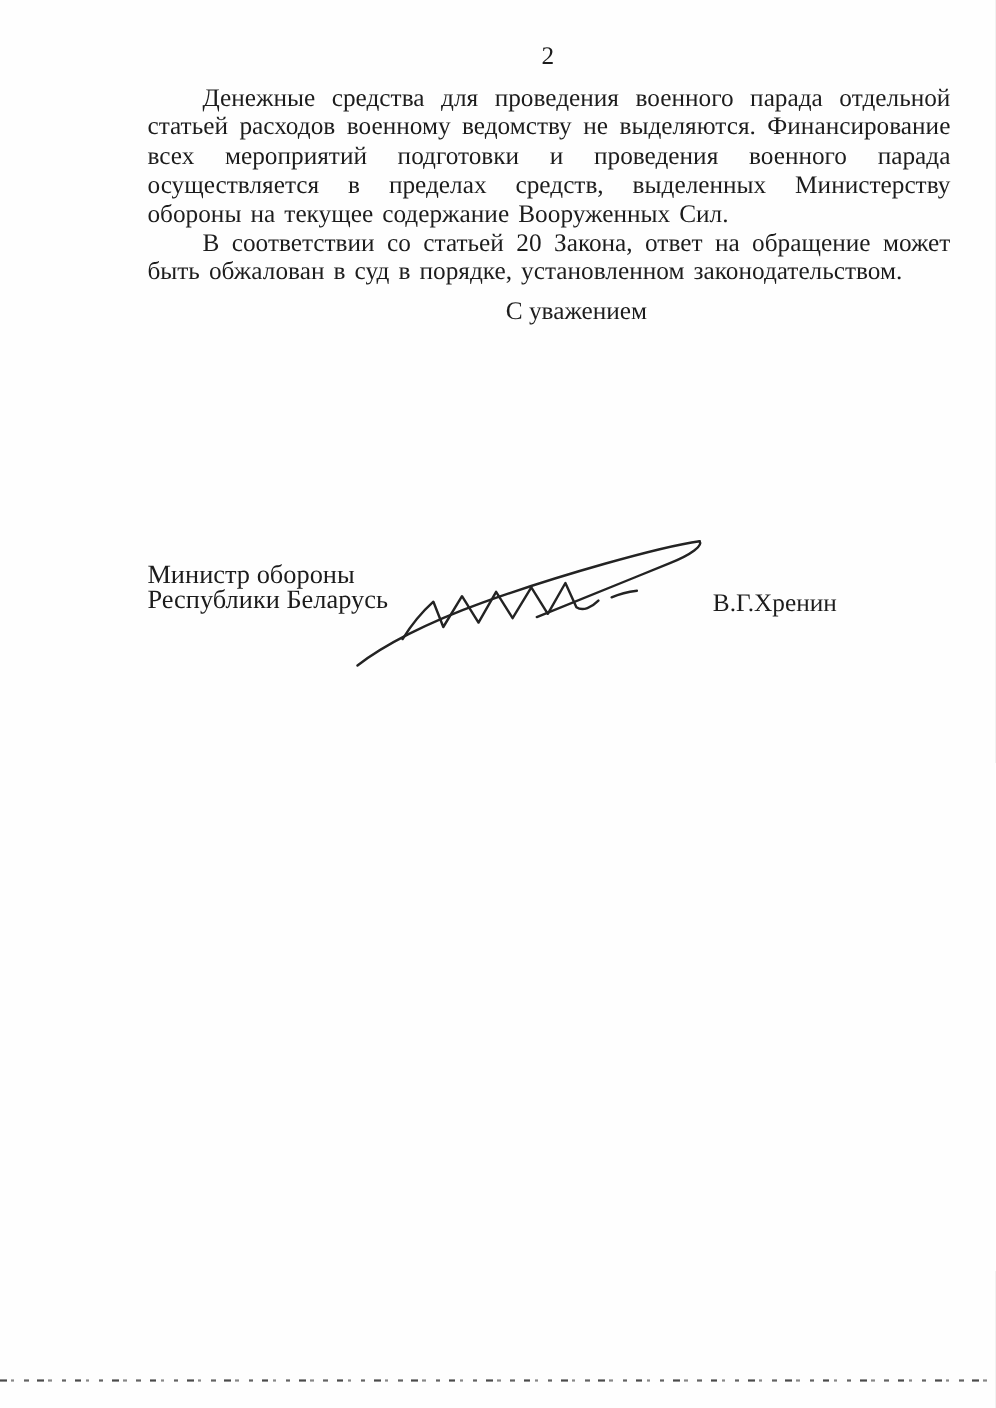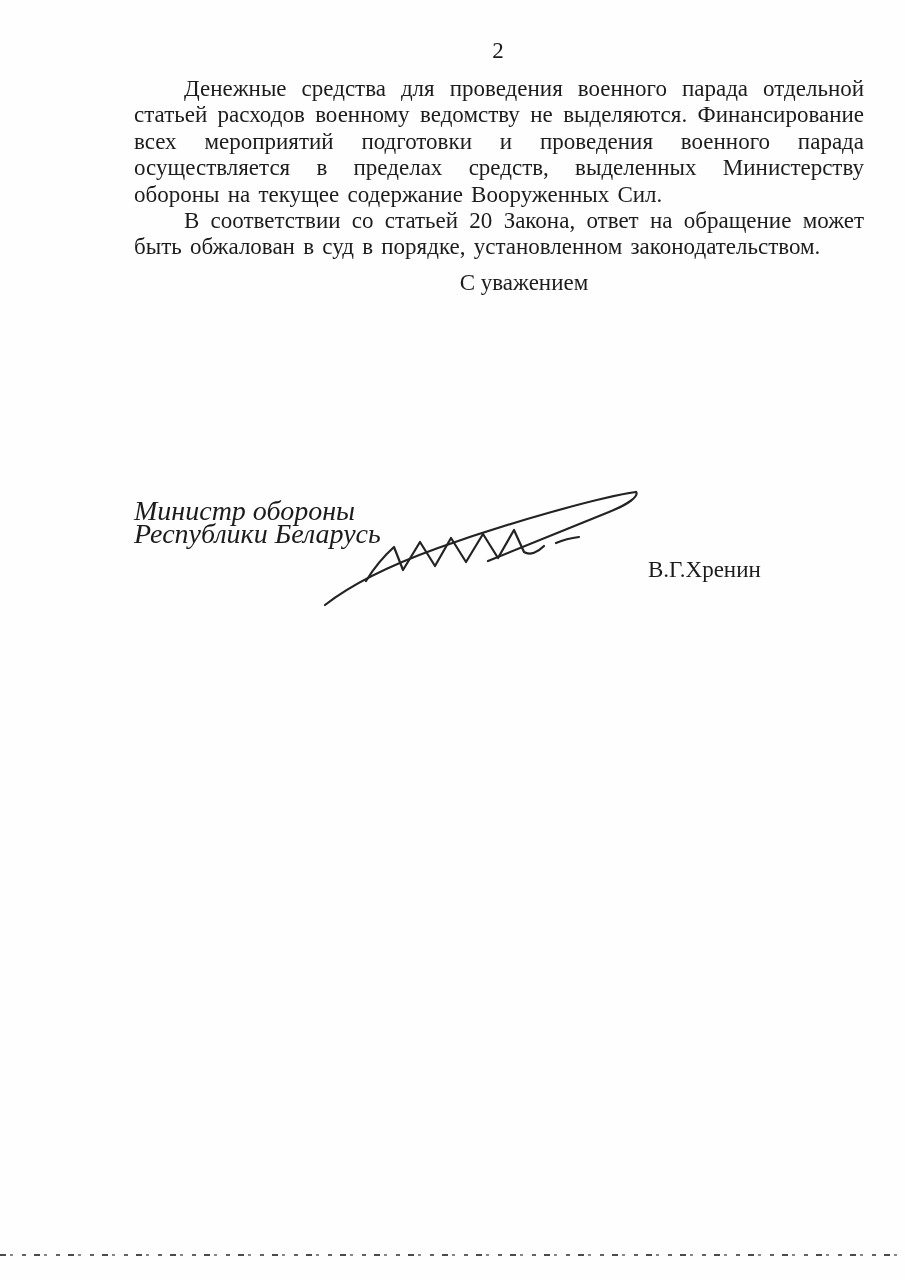--- a/index.html
+++ b/index.html
@@ -17,25 +17,25 @@
     text-align:center;font-size:23px;
   }
   .text-block{
     position:absolute;top:76px;left:134px;width:730px;
     font-size:23px;line-height:26.4px;
     text-align:justify;text-justify:inter-word;
   }
   .para{margin:0;text-indent:50px;word-spacing:2.5px;}
   .closing{margin:9px 0 0 0;text-indent:50px;text-align:center;}
   .sig-title{
-    position:absolute;top:500px;left:134px;
-    font-size:28px;line-height:22.8px;white-space:nowrap;font-style:italic;
+    position:absolute;top:512px;left:134px;
+    font-size:24px;line-height:22.8px;white-space:nowrap;
   }
   .sig-name{
-    position:absolute;top:557px;left:648px;
+    position:absolute;top:535px;left:648px;
     font-size:23px;white-space:nowrap;
   }
   .signature-svg{
     position:absolute;top:484px;left:308px;
     width:352px;height:136px;
   }
   .signature-svg path{
     fill:none;stroke:#232323;stroke-width:2.2;
     stroke-linecap:round;stroke-linejoin:round;
   }

